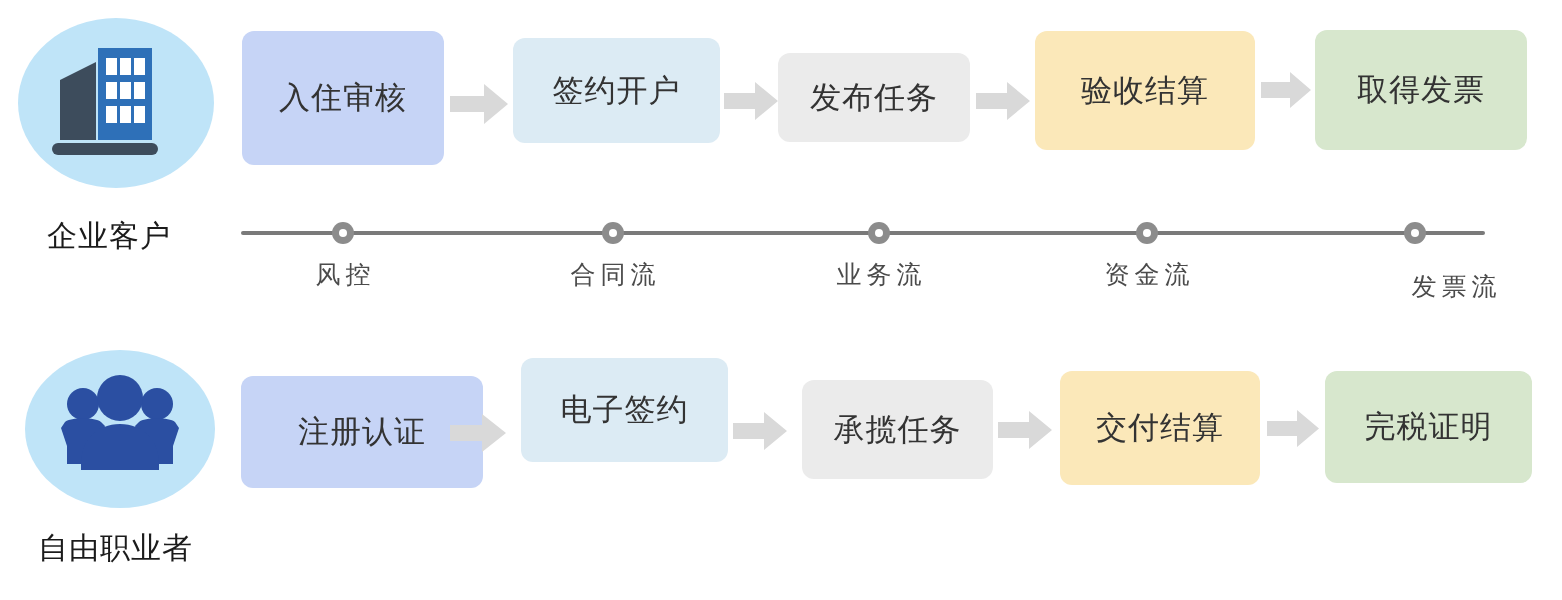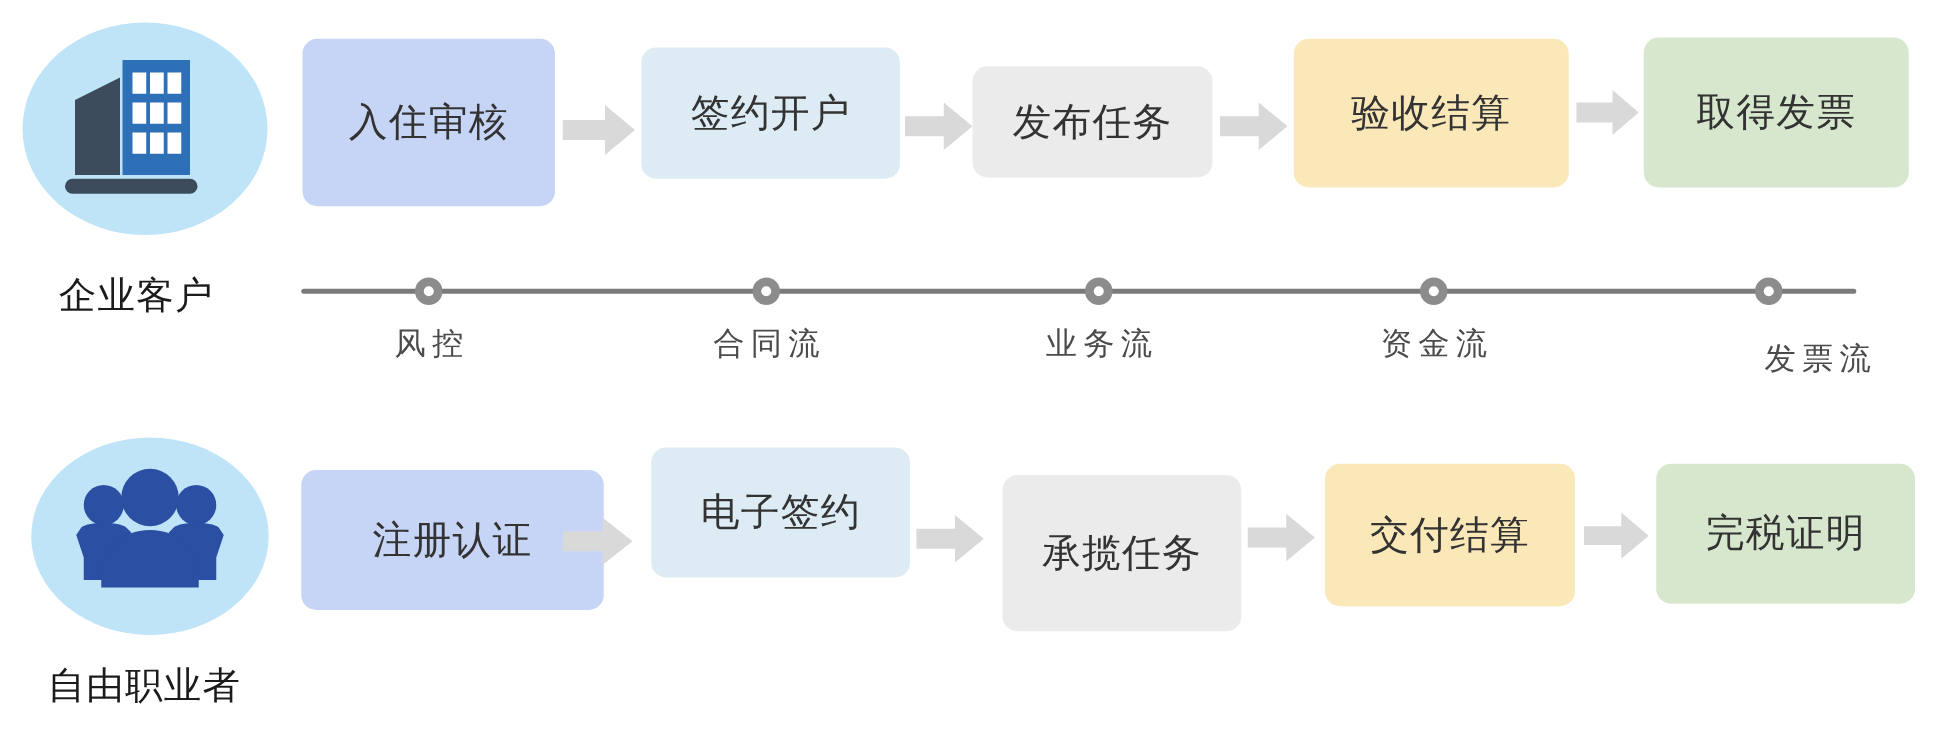--- a/index.html
+++ b/index.html
@@ -179,21 +179,21 @@
     </svg>
   </div>
   <div class="actor-label label-freelancer">自由职业者</div>
 
   <div class="step-box" style="left: 241px; top: 376px; width: 242px; height: 112px; background: rgb(198, 212, 246);">
     <span>注册认证</span>
   </div>
   <div class="step-box" style="left: 521px; top: 358px; width: 207px; height: 104px; background: rgb(220, 235, 244);">
     <span>电子签约</span>
   </div>
-  <div class="step-box" style="left: 802px; top: 380px; width: 191px; height: 125px; background: rgb(235, 235, 235);">
+  <div class="step-box" style="left: 802px; top: 380px; width: 191px; height: 99px; background: rgb(235, 235, 235);">
     <span>承揽任务</span>
   </div>
   <div class="step-box" style="left: 1060px; top: 371px; width: 200px; height: 114px; background: rgb(251, 232, 185);">
     <span>交付结算</span>
   </div>
   <div class="step-box" style="left: 1325px; top: 371px; width: 207px; height: 112px; background: rgb(215, 231, 205);">
     <span>完税证明</span>
   </div>
 
   <div class="arrow" style="left:450px; top:414px; width:56px; height:38px;">

